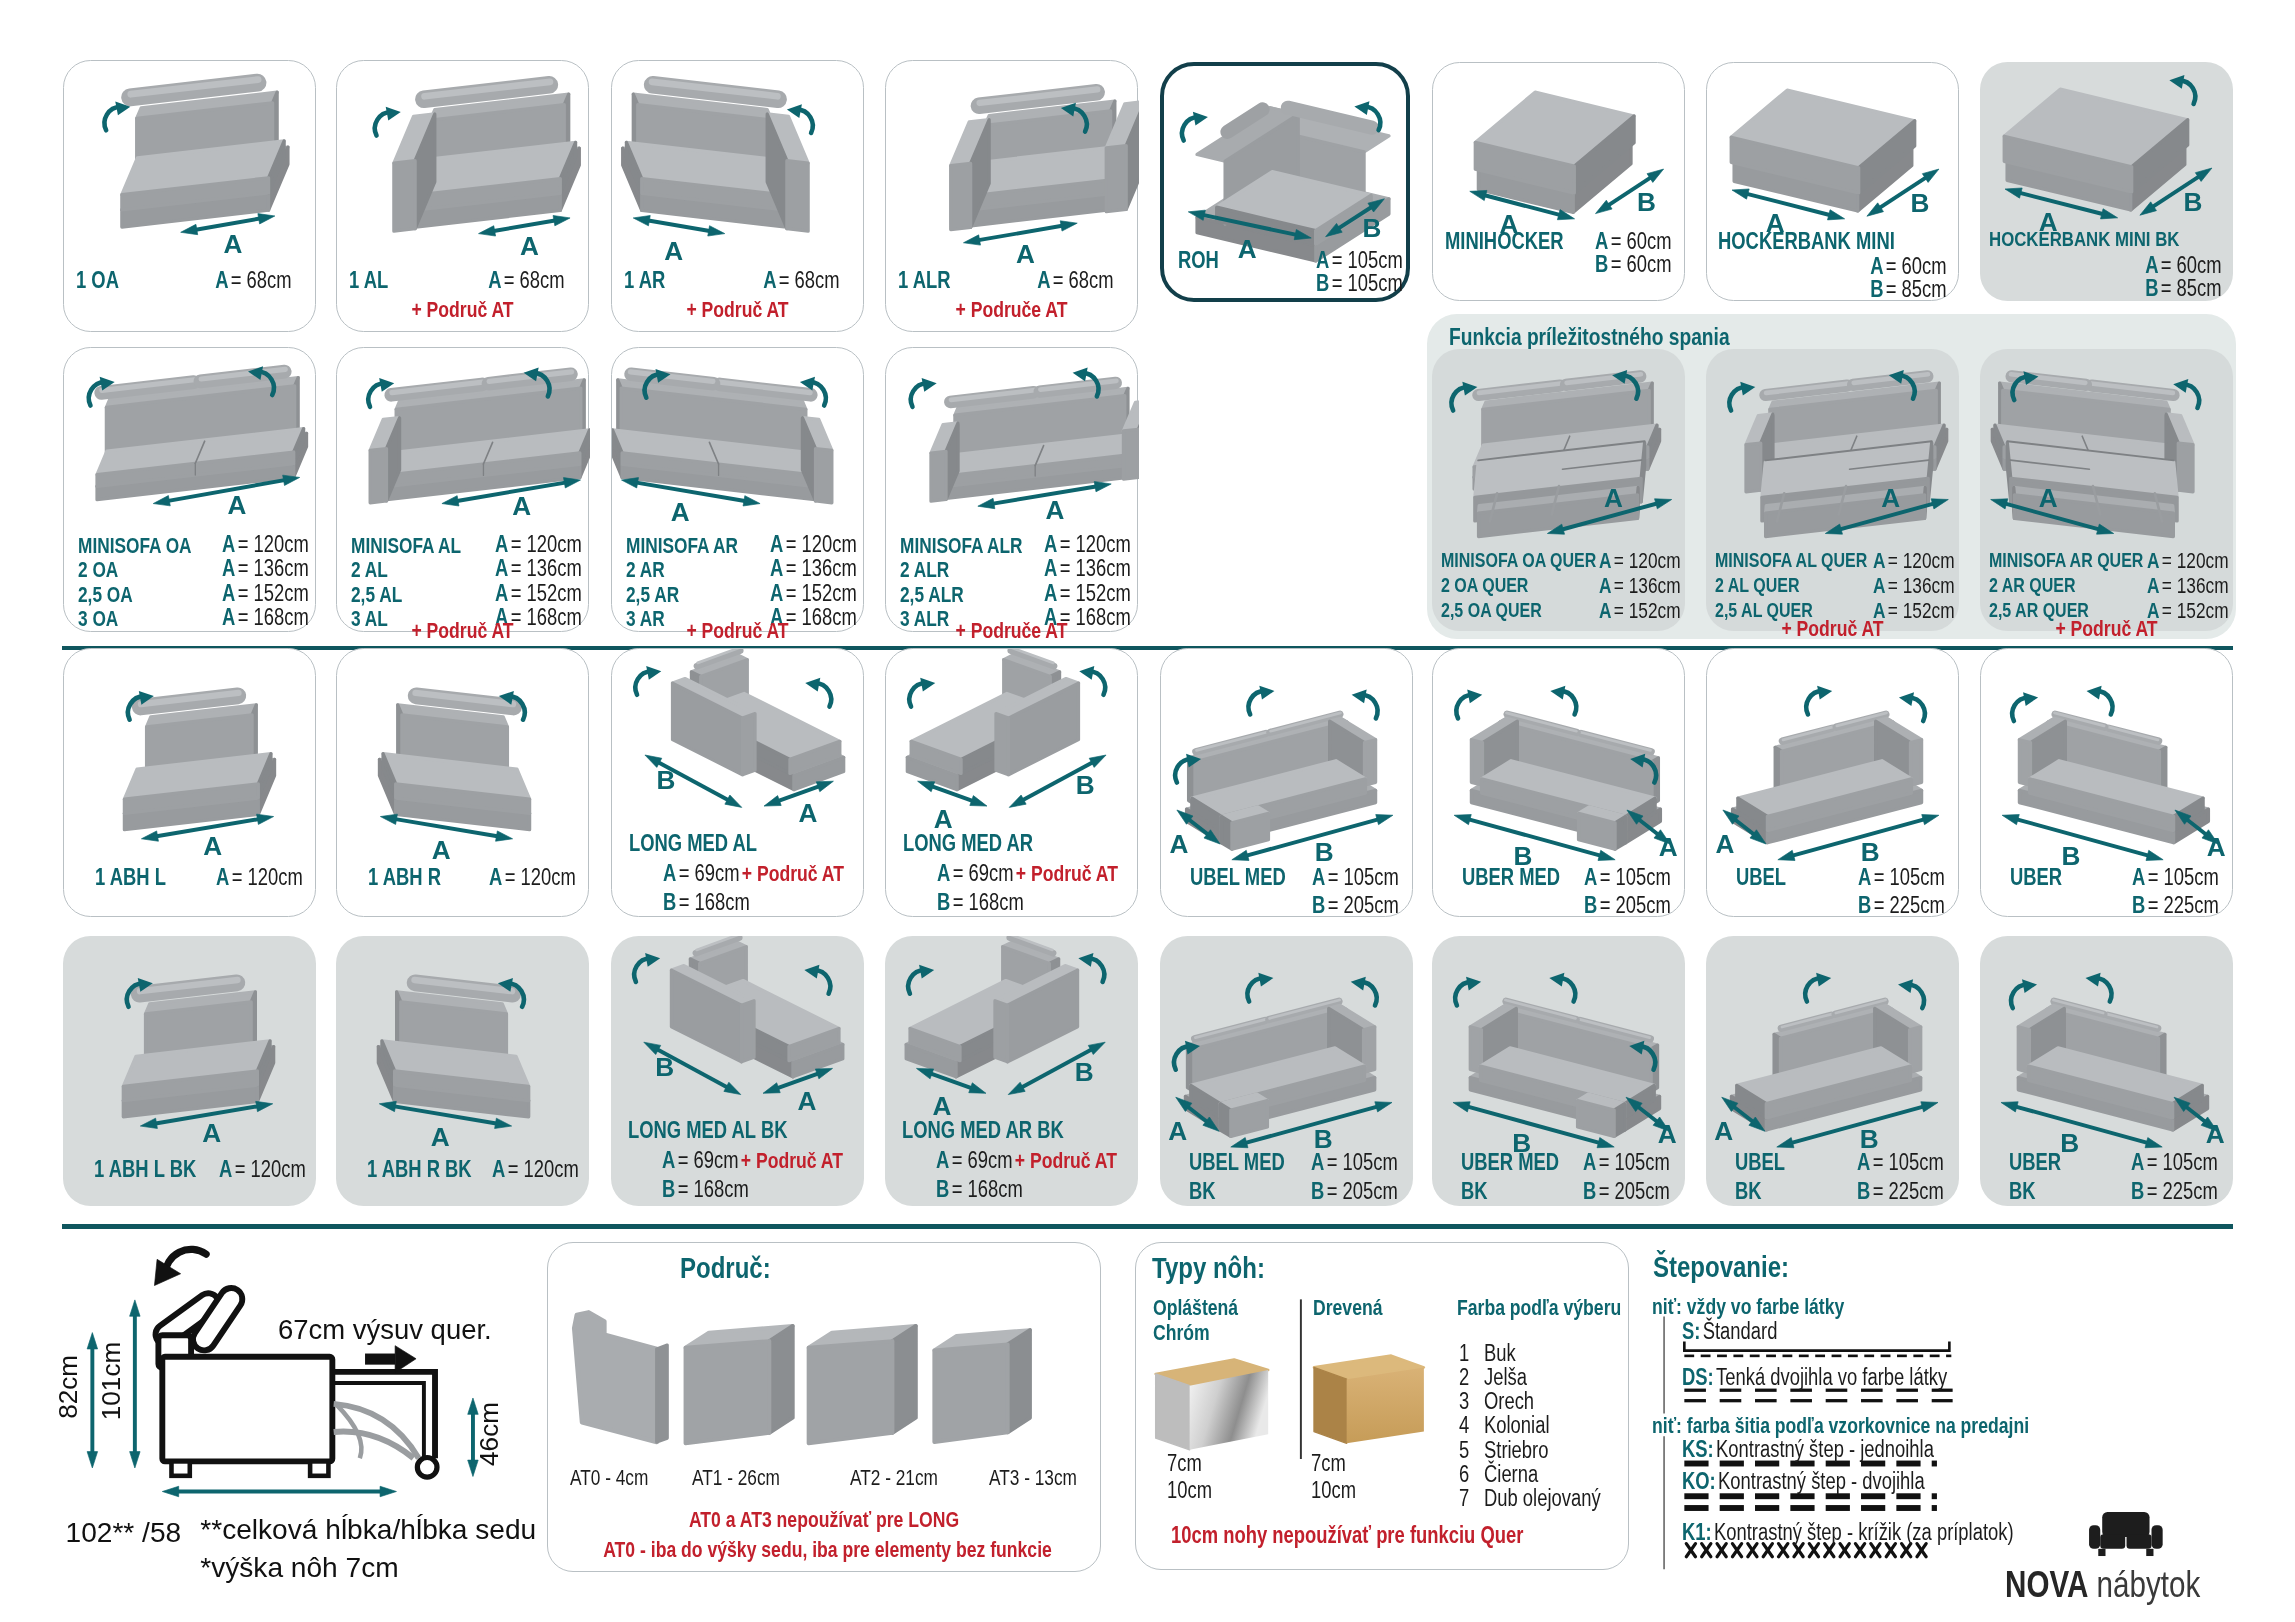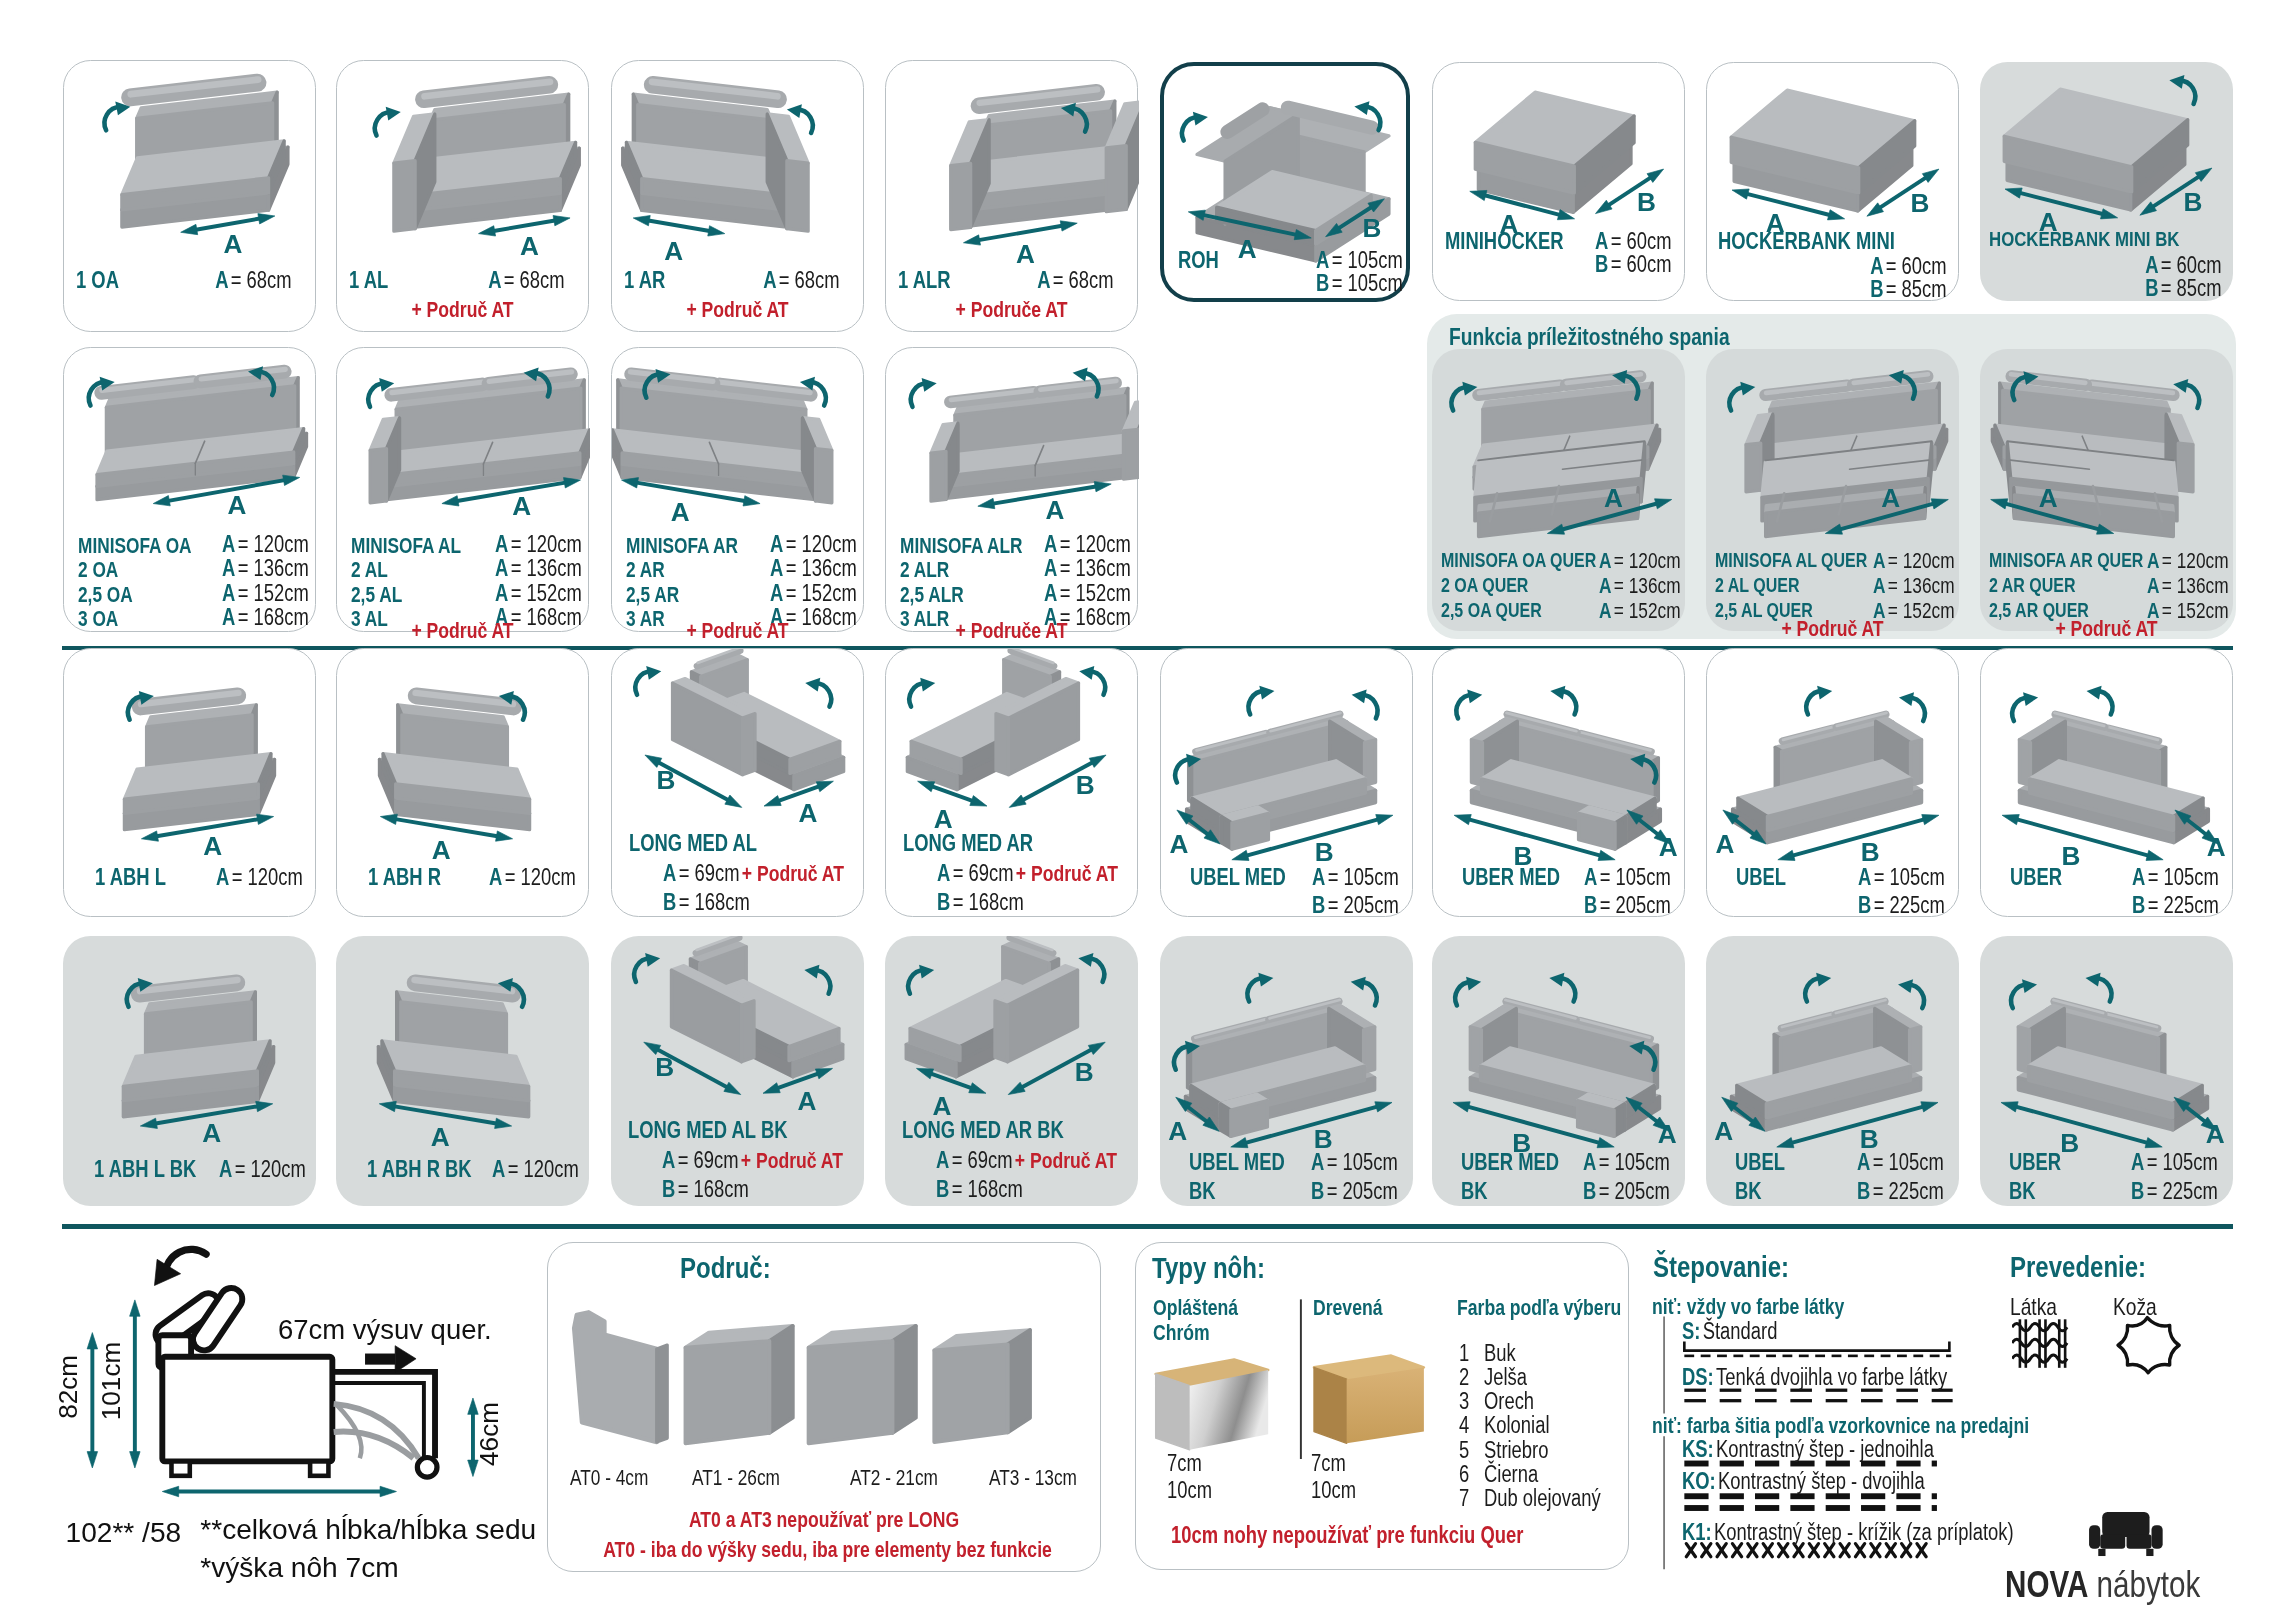--- a/index.html
+++ b/index.html
@@ -1388,43 +1388,20 @@
       </svg>
       <div class="tt sx" style="position:absolute;left:29.4px;top:7.9px;white-space:nowrap;">Štepovanie:</div>
       <div class="ts sx" style="position:absolute;left:28px;top:52px;white-space:nowrap;">niť: vždy vo farbe látky</div>
       <div class=" sx" style="position:absolute;left:58px;top:76px;white-space:nowrap;"><span class="tv">S:</span> <span class="bk" style="font-size:23px">Štandard</span></div>
       <div class=" sx" style="position:absolute;left:58px;top:122px;white-space:nowrap;"><span class="tv">DS:</span> <span class="bk" style="font-size:23px">Tenká dvojihla vo farbe látky</span></div>
       <div class="ts sx" style="position:absolute;left:28px;top:171px;white-space:nowrap;">niť: farba šitia podľa vzorkovnice na predajni</div>
       <div class=" sx" style="position:absolute;left:58px;top:194px;white-space:nowrap;"><span class="tv">KS:</span> <span class="bk" style="font-size:23px">Kontrastný štep - jednoihla</span></div>
       <div class=" sx" style="position:absolute;left:58px;top:226px;white-space:nowrap;"><span class="tv">KO:</span> <span class="bk" style="font-size:23px">Kontrastný štep - dvojihla</span></div>
       <div class=" sx" style="position:absolute;left:58px;top:277px;white-space:nowrap;"><span class="tv">K1:</span> <span class="bk" style="font-size:23px">Kontrastný štep - krížik (za príplatok)</span></div>
     </div>
-    <div style="position:absolute;left:1981px;top:1242px;width:281px;height:373px">
-      <div class="tt sx" style="position:absolute;left:29.4px;top:7.9px;white-space:nowrap;">Prevedenie:</div>
-      <div class="bk sx" style="position:absolute;left:29.4px;top:51px;white-space:nowrap;font-size:24px">Látka</div>
-      <div class="bk sx" style="position:absolute;left:132px;top:51px;white-space:nowrap;font-size:24px">Koža</div>
-      <div style="position:absolute;left:31px;top:76px">
-        <svg width="63" height="59" viewBox="0 0 96 90" style="position:absolute;left:0;top:0">
-          <line x1="12.0" y1="2.0" x2="12.0" y2="76.0" stroke="#111" stroke-width="4.0" stroke-linecap="butt"></line>
-          <line x1="21.0" y1="2.0" x2="21.0" y2="76.0" stroke="#111" stroke-width="4.0" stroke-linecap="butt"></line>
-          <line x1="42.0" y1="2.0" x2="42.0" y2="76.0" stroke="#111" stroke-width="4.0" stroke-linecap="butt"></line>
-          <line x1="51.0" y1="2.0" x2="51.0" y2="76.0" stroke="#111" stroke-width="4.0" stroke-linecap="butt"></line>
-          <line x1="72.0" y1="2.0" x2="72.0" y2="76.0" stroke="#111" stroke-width="4.0" stroke-linecap="butt"></line>
-          <line x1="81.0" y1="2.0" x2="81.0" y2="76.0" stroke="#111" stroke-width="4.0" stroke-linecap="butt"></line>
-          <path d="M0,14 q7,-11 14,0 q7,11 14,0 q7,-11 14,0 q7,11 14,0 q7,-11 14,0 q7,11 14,0" fill="none" stroke="#111" stroke-width="4.5"></path>
-          <path d="M0,38 q7,-11 14,0 q7,11 14,0 q7,-11 14,0 q7,11 14,0 q7,-11 14,0 q7,11 14,0" fill="none" stroke="#111" stroke-width="4.5"></path>
-          <path d="M0,62 q7,-11 14,0 q7,11 14,0 q7,-11 14,0 q7,11 14,0 q7,-11 14,0 q7,11 14,0" fill="none" stroke="#111" stroke-width="4.5"></path>
-        </svg>
-      </div>
-      <div style="position:absolute;left:131px;top:72px">
-        <svg width="75" height="67" viewBox="0 0 115 102" style="position:absolute;left:0;top:0">
-          <path d="M41,4 C48,12 58,15 67,13 C66,22 70,31 78,36 C70,41 66,50 67,59 C58,57 48,60 42,68 C36,60 27,57 18,59 C19,50 15,41 7,36 C15,31 19,22 18,13 C28,15 36,12 41,4 Z" transform="scale(1.32)" fill="#fff" stroke="#111" stroke-width="4" stroke-linejoin="round" stroke-linecap="round"></path>
-        </svg>
-      </div>
-    </div>
     <div style="position:absolute;left:2089px;top:1512px;width:79px;height:46px">
       <svg width="79" height="46" viewBox="0 0 120 70" style="position:absolute;left:0;top:0">
         <rect x="20" y="0" width="72" height="38" rx="8" fill="#1d1d1d"></rect>
         <rect x="0" y="20" width="17" height="36" rx="7" fill="#1d1d1d"></rect>
         <rect x="95" y="20" width="17" height="36" rx="7" fill="#1d1d1d"></rect>
         <rect x="17" y="34" width="38" height="22" rx="5" fill="#1d1d1d"></rect>
         <rect x="57" y="34" width="38" height="22" rx="5" fill="#1d1d1d"></rect>
         <rect x="14" y="56" width="11" height="11" fill="#1d1d1d"></rect>
         <rect x="87" y="56" width="11" height="11" fill="#1d1d1d"></rect>
       </svg>

